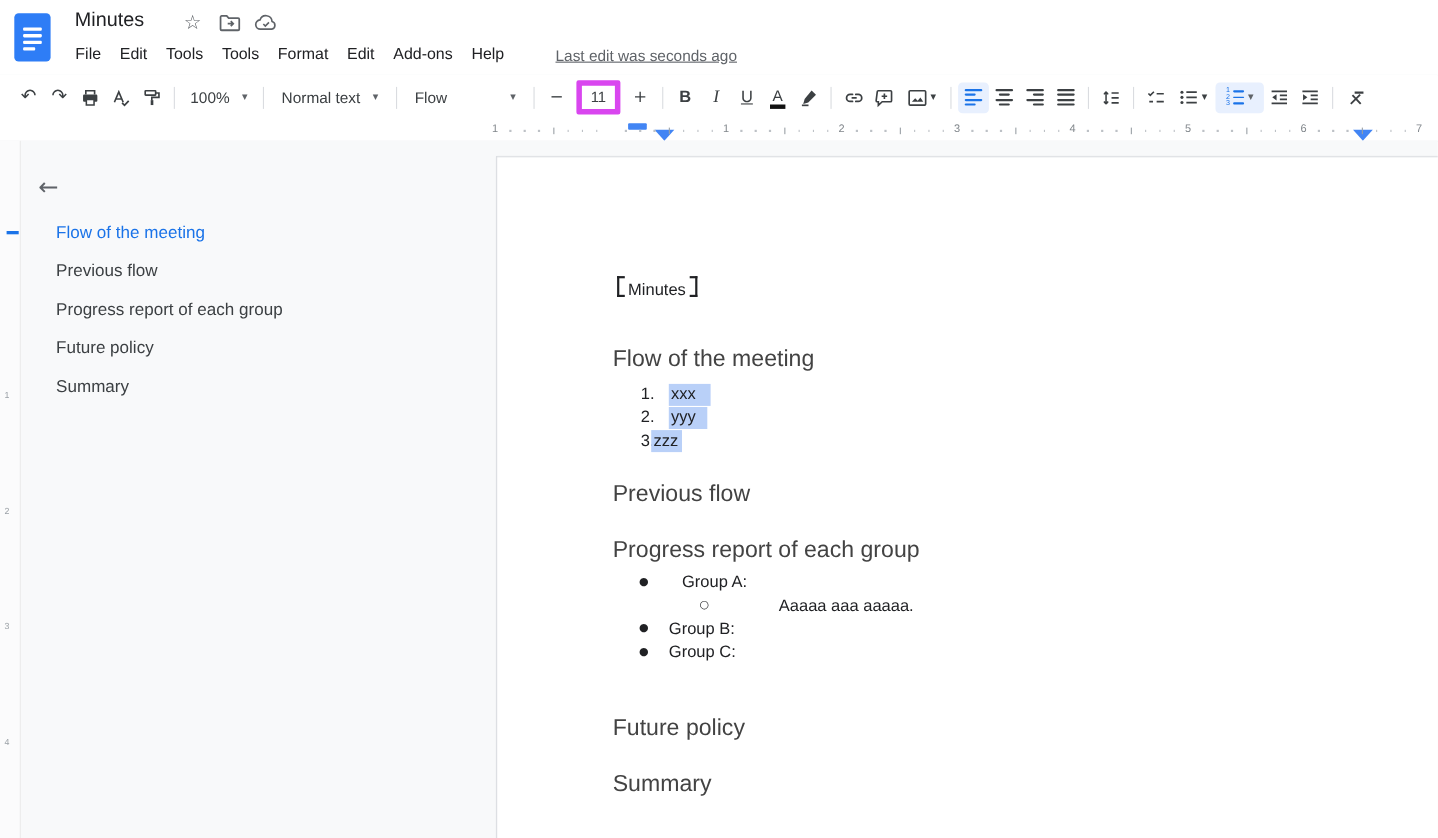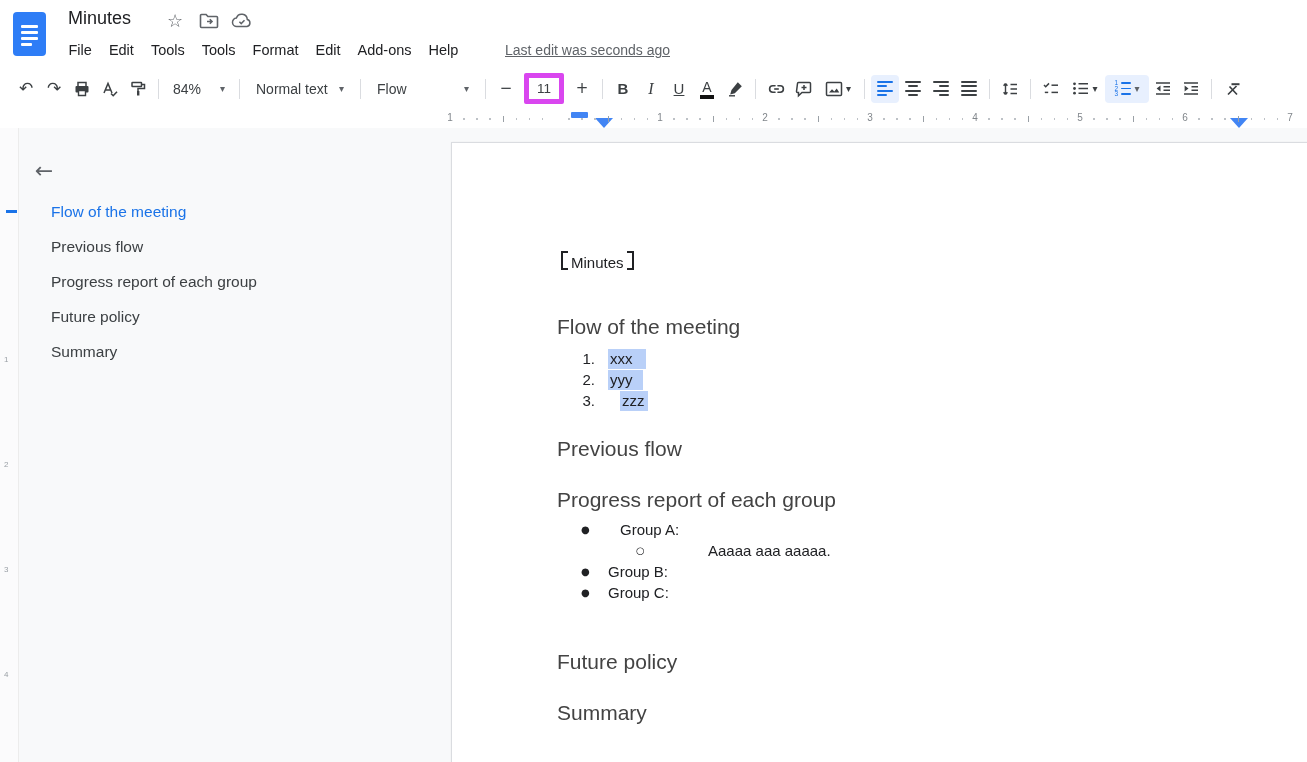--- a/index.html
+++ b/index.html
@@ -152,21 +152,21 @@
   </div>
   <div class="tbtn">
     <svg class="ic" width="17" height="17" viewBox="0 0 17 17">
         <rect x="2" y="2.5" width="9.5" height="4" rx="0.5" fill="none" stroke="#3c4043" stroke-width="1.5"></rect>
         <path d="M11.5 4.5h3v4H8v2.5" fill="none" stroke="#3c4043" stroke-width="1.5"></path>
         <rect x="7" y="11" width="2.4" height="4.5" fill="#3c4043"></rect>
       </svg>
   </div>
   <div class="sep"></div>
   <div class="dd" id="zoom-select">
-    <span>84%</span>
+    <span>100%</span>
       <span class="arrow">▾</span>
   </div>
   <div class="sep"></div>
   <div class="dd" id="style-select">
     <span>Normal text</span>
       <span class="arrow">▾</span>
   </div>
   <div class="sep"></div>
   <div class="dd" id="font-select">
     <span>Flow</span>
@@ -417,21 +417,21 @@
       <div class="doc-body" style="left:0;top:206px;width:400px;">
         <span class="li-num" style="left:115px;">1.</span>
         <span style="position:absolute;left:156px;" class="sel t13">xxx</span>
       </div>
       <div class="doc-body" style="left:0;top:227px;width:400px;">
         <span class="li-num" style="left:115px;">2.</span>
         <span style="position:absolute;left:156px;" class="sel t15">yyy</span>
       </div>
       <div class="doc-body" style="left:0;top:248px;width:400px;">
         <span class="li-num" style="left:115px;">3.</span>
-        <span style="position:absolute;left:168px;" class="sel t3">zzz</span>
+        <span style="position:absolute;left:140px;" class="sel t3">zzz</span>
       </div>
 
       <div class="doc-h" style="left:105px;top:292px;">Previous flow</div>
 
       <div class="doc-h" style="left:105px;top:343px;">Progress report of each group</div>
 
       <div class="doc-body" style="left:0;top:377px;width:420px;">
         <span class="bullet-g" style="left:129px;">●</span>
         <span style="position:absolute;left:168px;">Group A:</span>
       </div>

